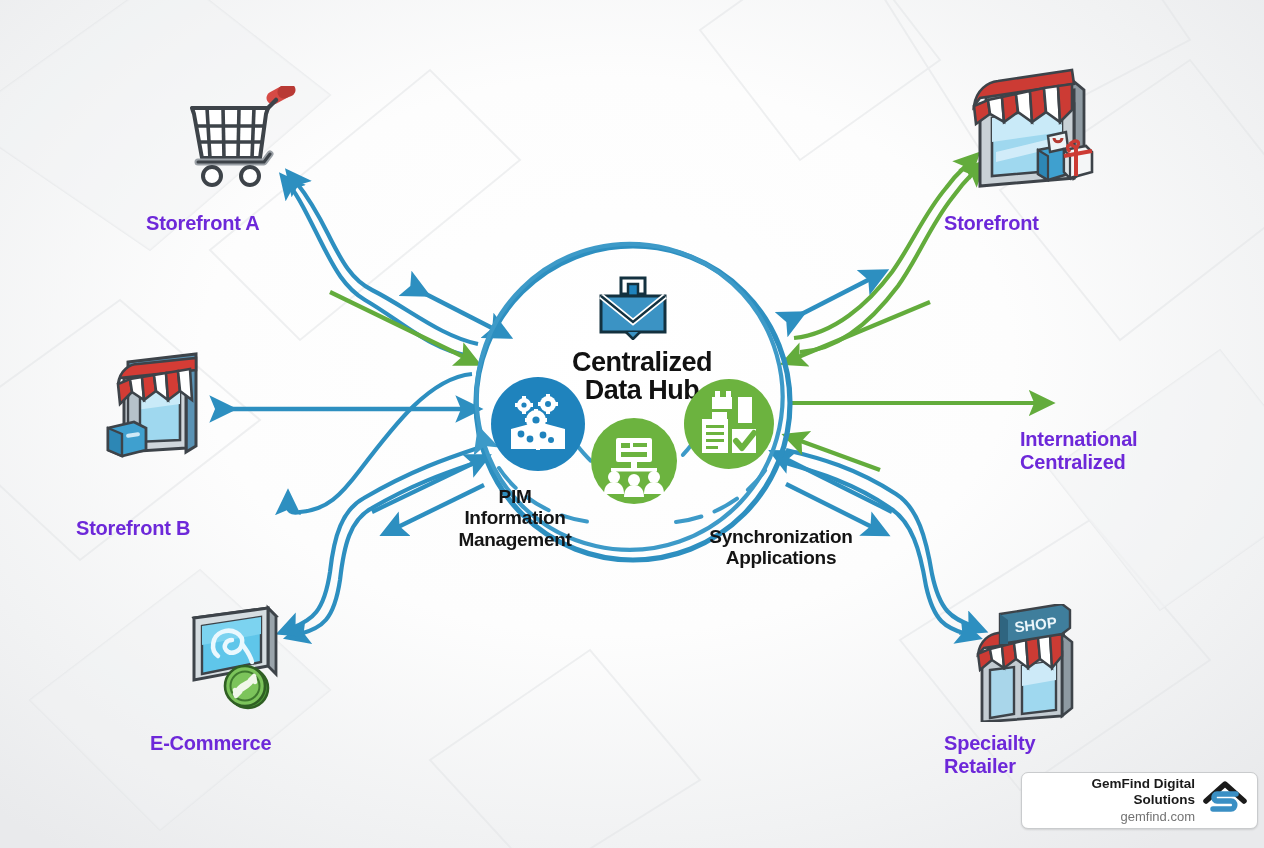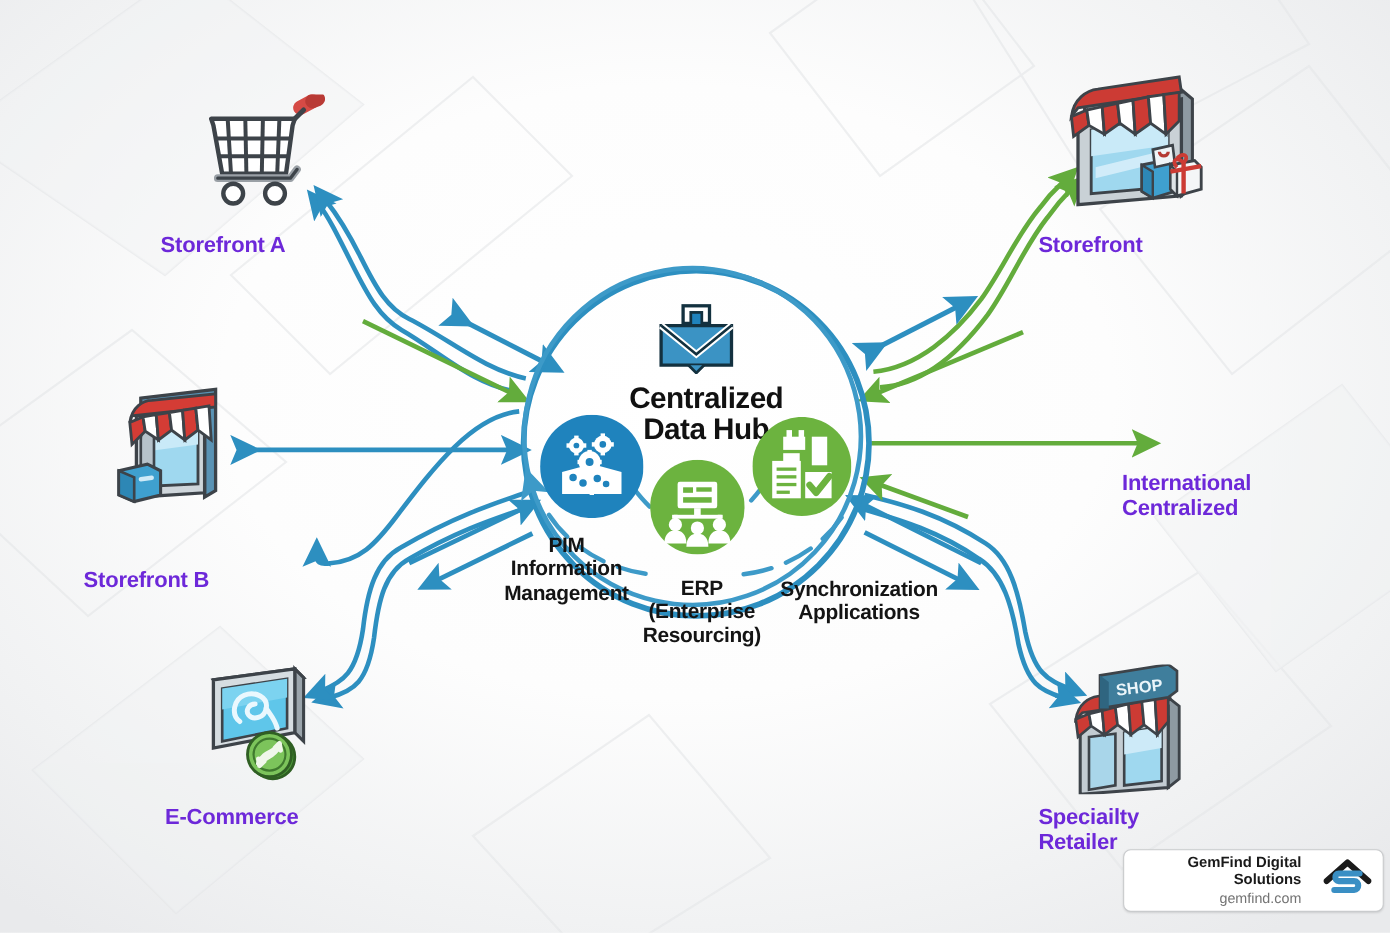--- a/index.html
+++ b/index.html
@@ -54,21 +54,21 @@
 
   
   .watermark{
     position:absolute;left:1021px;top:772px;
     width:237px;height:57px;
     background:#ffffff;
     border:1px solid #c9cbcd;
     border-radius:7px;
     box-shadow:0 1px 2px rgba(0,0,0,.12);
     display:flex;align-items:center;
-    padding:0 10px;box-sizing:border-box;gap:12px;
+    padding:0 10px;box-sizing:border-box;
   }
   .wm-text{flex:1;text-align:right;padding-right:8px;}
   .wm-line1{font-size:13.5px;font-weight:bold;color:#1a1a1a;line-height:1.25;}
   .wm-line2{font-size:13px;color:#737373;line-height:1.25;}
   .wm-logo{width:44px;height:40px;flex:none;}
 </style>
 </head>
 <body>
 
 <div id="stage">
@@ -258,23 +258,20 @@
         </g>
         <path d="M48 50 L72 50 L72 74 L48 74 Z" fill="#ffffff"></path>
         <path d="M52 62 L58 69 L70 54" fill="none" stroke="#6cb33f" stroke-width="6" stroke-linecap="round" stroke-linejoin="round"></path>
       </g>
     </svg>
   </div>
 
   <div class="hub-sub" style="left:440px;top:486px;width:150px;">PIM
 Information
 Management</div>
-  <div class="hub-sub" style="left:572px;top:525px;width:132px;">ERP
-(Enterprise
-Resourcing)</div>
   <div class="hub-sub" style="left:695px;top:526px;width:172px;">Synchronization
 Applications</div>
 
   <div class="iconwrap" style="left:180px;top:86px;width:116px;height:106px;">
     <svg viewBox="0 0 116 106" width="116" height="106">
       <path d="M93 12 L104 6" stroke="#d64a45" stroke-width="13" stroke-linecap="round"></path>
       <path d="M104 6 L109 4" stroke="#b93a35" stroke-width="13" stroke-linecap="round"></path>
       <path d="M12 22 H88 L86 28 L80 72 H22 L14 28 Z" fill="#ffffff" stroke="#3d4349" stroke-width="4" stroke-linejoin="round"></path>
       <g stroke="#3d4349" stroke-width="3.6" fill="none">
         <path d="M27 22 L30 72"></path>

